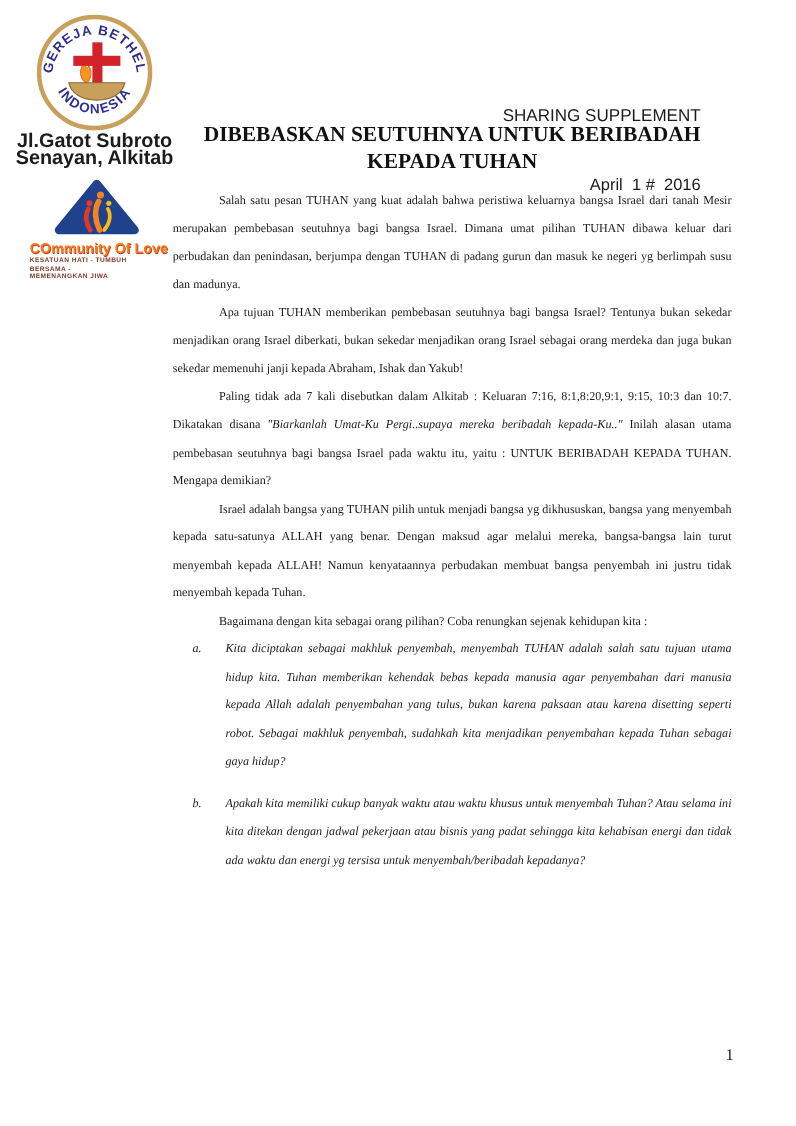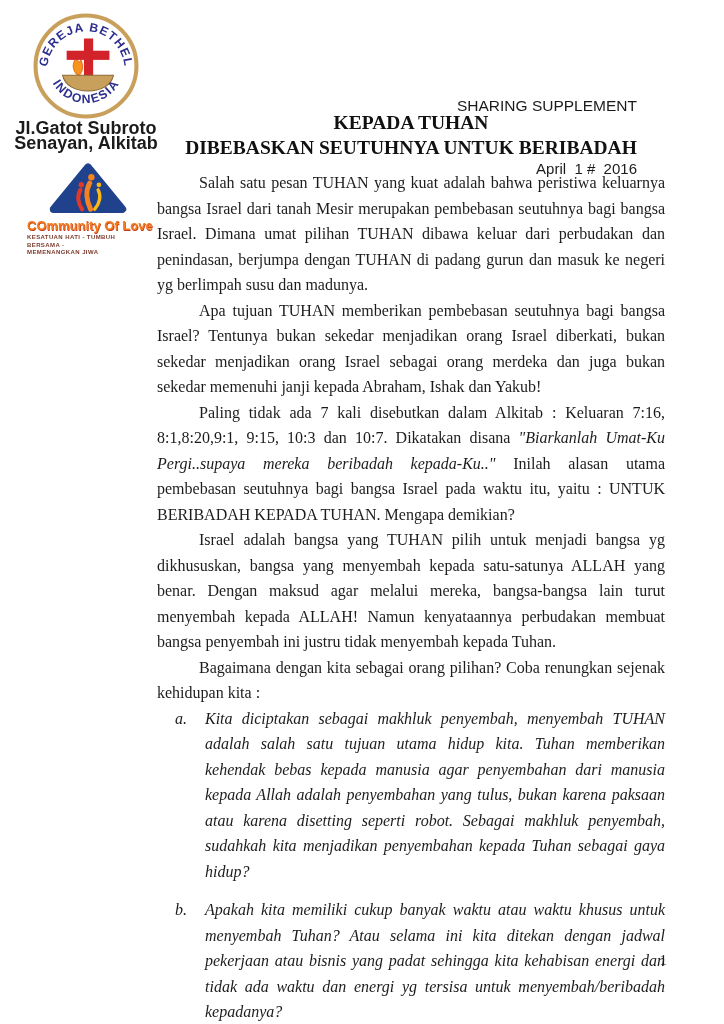--- a/index.html
+++ b/index.html
@@ -92,21 +92,21 @@
     line-height: 25px;
     color: #111111;
   }
 
   .body-text {
     position: absolute;
     left: 157px;
     top: 170px;
     width: 508px;
     font-family: "Liberation Serif", serif;
-    font-size: 16px;
+    font-size: 11px;
     line-height: 25.5px;
     text-align: justify;
     color: #1c1c1c;
   }
   .para { margin: 0; text-indent: 42px; }
   .quote-italic { font-style: italic; }
 
   .reflect-list { margin-top: 0; }
   .list-item {
     display: flex;
@@ -179,22 +179,22 @@
       </g>
     </svg>
     <div class="cool-name">COmmunity Of Love</div>
     <div class="cool-tagline">
       <div>KESATUAN HATI - TUMBUH BERSAMA -</div>
       <div>MEMENANGKAN JIWA</div>
     </div>
   </div>
 
   <div class="article-title">
+    <div>DIBEBASKAN SEUTUHNYA UNTUK BERIBADAH</div>
     <div>KEPADA TUHAN</div>
-    <div>DIBEBASKAN SEUTUHNYA UNTUK BERIBADAH</div>
   </div>
 
   <div class="body-text">
     <p class="para">Salah satu pesan TUHAN yang kuat adalah bahwa peristiwa keluarnya bangsa Israel dari tanah Mesir merupakan pembebasan seutuhnya bagi bangsa Israel. Dimana umat pilihan TUHAN dibawa keluar dari perbudakan dan penindasan, berjumpa dengan TUHAN di padang gurun dan masuk ke negeri yg berlimpah susu dan madunya.</p>
     <p class="para">Apa tujuan TUHAN memberikan pembebasan seutuhnya bagi bangsa Israel? Tentunya bukan sekedar menjadikan orang Israel diberkati, bukan sekedar menjadikan orang Israel sebagai orang merdeka dan juga bukan sekedar memenuhi janji kepada Abraham, Ishak dan Yakub!</p>
     <p class="para"><span>Paling tidak ada 7 kali disebutkan dalam Alkitab : Keluaran 7:16, 8:1,8:20,9:1, 9:15, 10:3 dan 10:7.  Dikatakan disana </span><span class="quote-italic">"Biarkanlah Umat-Ku Pergi..supaya mereka beribadah kepada-Ku.."</span><span> Inilah alasan utama pembebasan seutuhnya bagi bangsa Israel pada waktu itu, yaitu : UNTUK BERIBADAH KEPADA TUHAN. Mengapa demikian?</span></p>
     <p class="para">Israel adalah bangsa yang TUHAN pilih untuk menjadi bangsa yg dikhususkan, bangsa yang menyembah kepada satu-satunya ALLAH yang benar. Dengan maksud agar melalui mereka, bangsa-bangsa lain turut menyembah kepada ALLAH! Namun kenyataannya perbudakan membuat bangsa penyembah ini justru tidak menyembah kepada Tuhan.</p>
     <p class="para">Bagaimana dengan kita sebagai orang pilihan? Coba renungkan sejenak kehidupan kita :</p>
 
     <div class="reflect-list">

